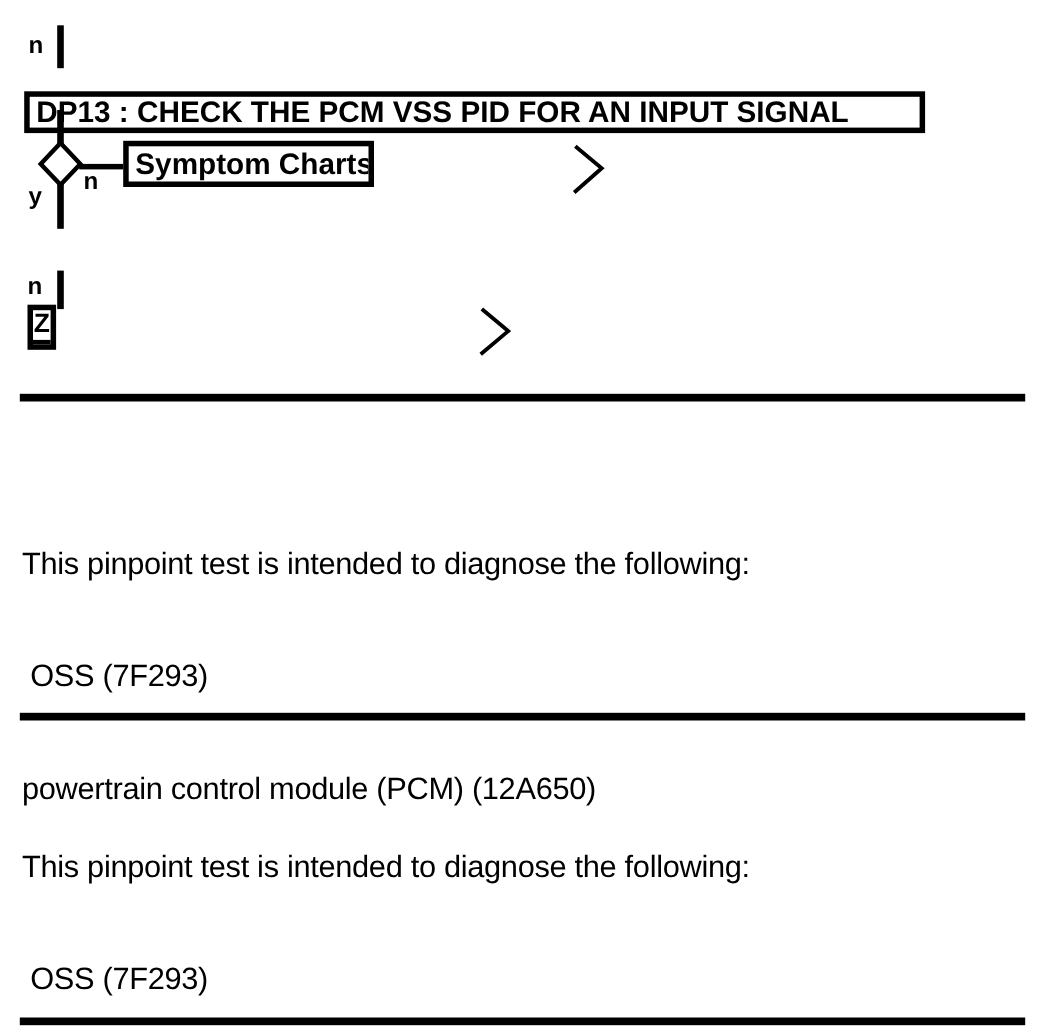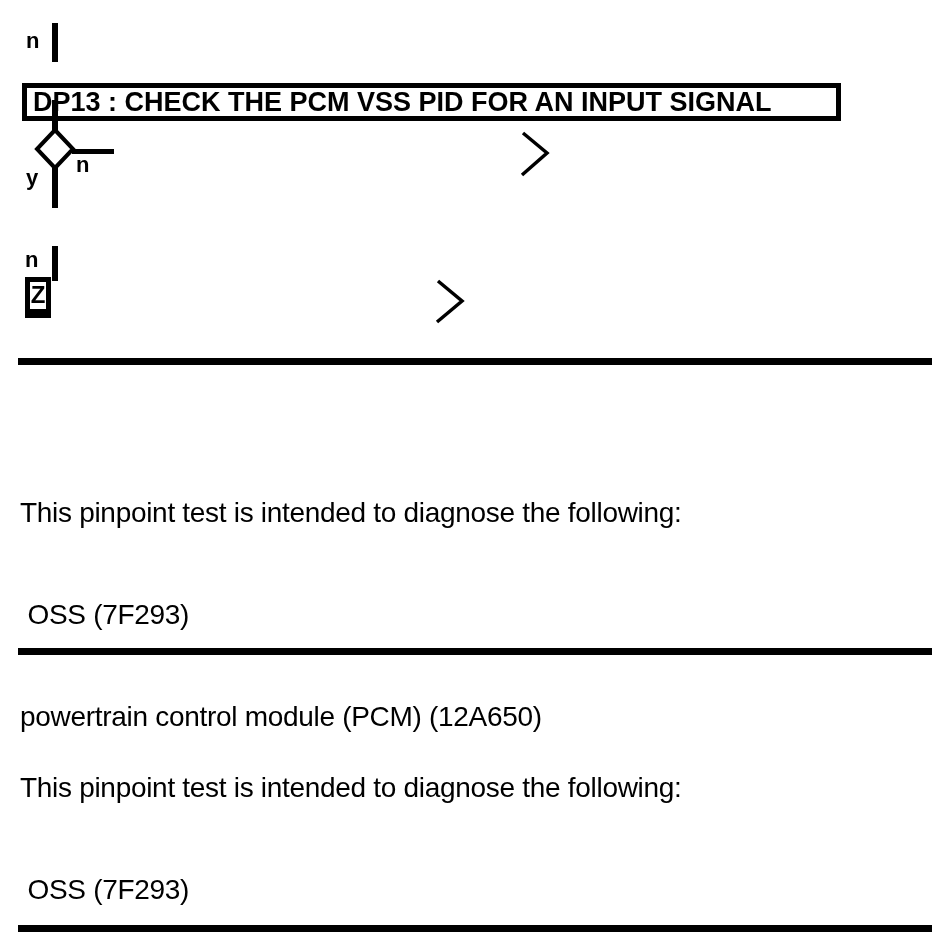--- a/index.html
+++ b/index.html
@@ -101,20 +101,23 @@
     <svg width="50" height="50" viewBox="0 0 50 50">
       <polygon points="25,6 43,25 25,44 7,25" fill="#ffffff" stroke="#000000" stroke-width="4"></polygon>
     </svg>
   </div>
 
   <div class="branch-label" style="left:26px; top:167px;">y</div>
   <div class="branch-label" style="left:76px; top:154px;">n</div>
 
   <div class="hline" style="left:72px; top:149px; width:42px;"></div>
 
+  <div class="node-box" style="left:112px; top:128px; width:228px; height:42px;">
+    <span class="box-label">Symptom Charts</span>
+  </div>
 
   <div class="chev" style="left:515px; top:126px;">
     <svg width="40" height="56" viewBox="0 0 40 56">
       <polyline points="8,7 32,27 7,49" fill="none" stroke="#000000" stroke-width="3.5"></polyline>
     </svg>
   </div>
 
   <div class="vline" style="left:52px; top:166px; height:42px;"></div>
 
 

